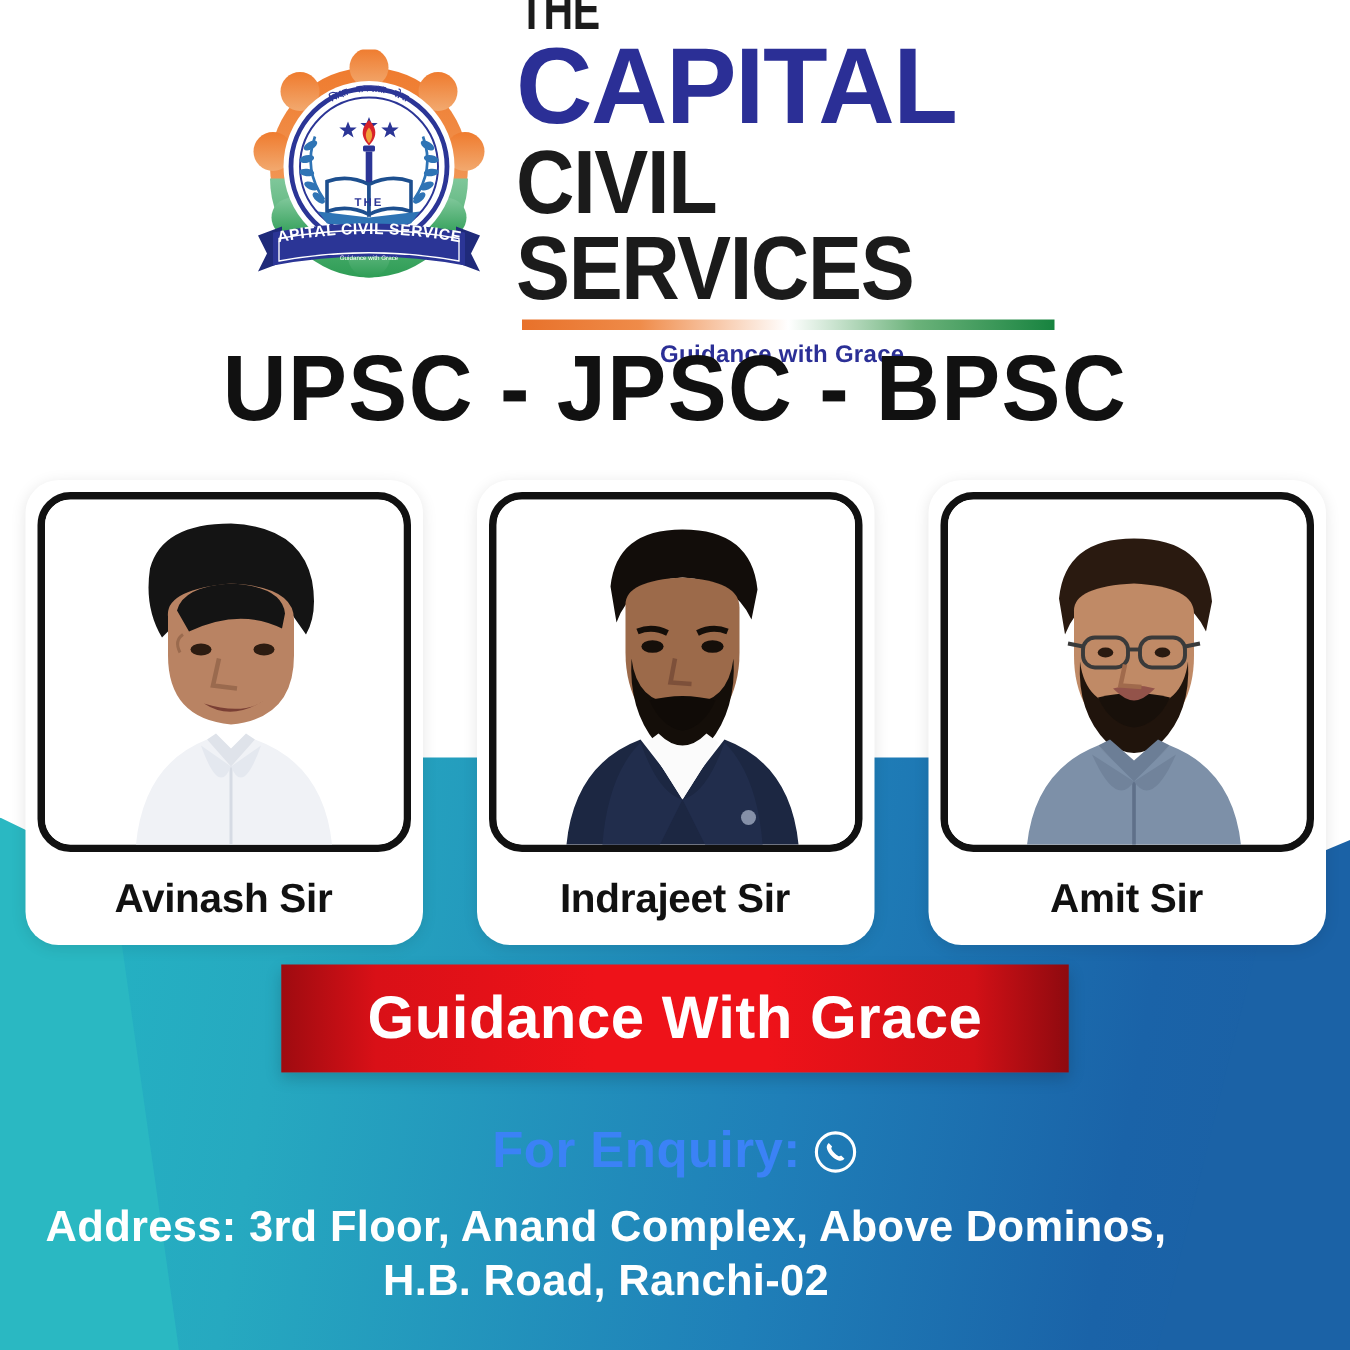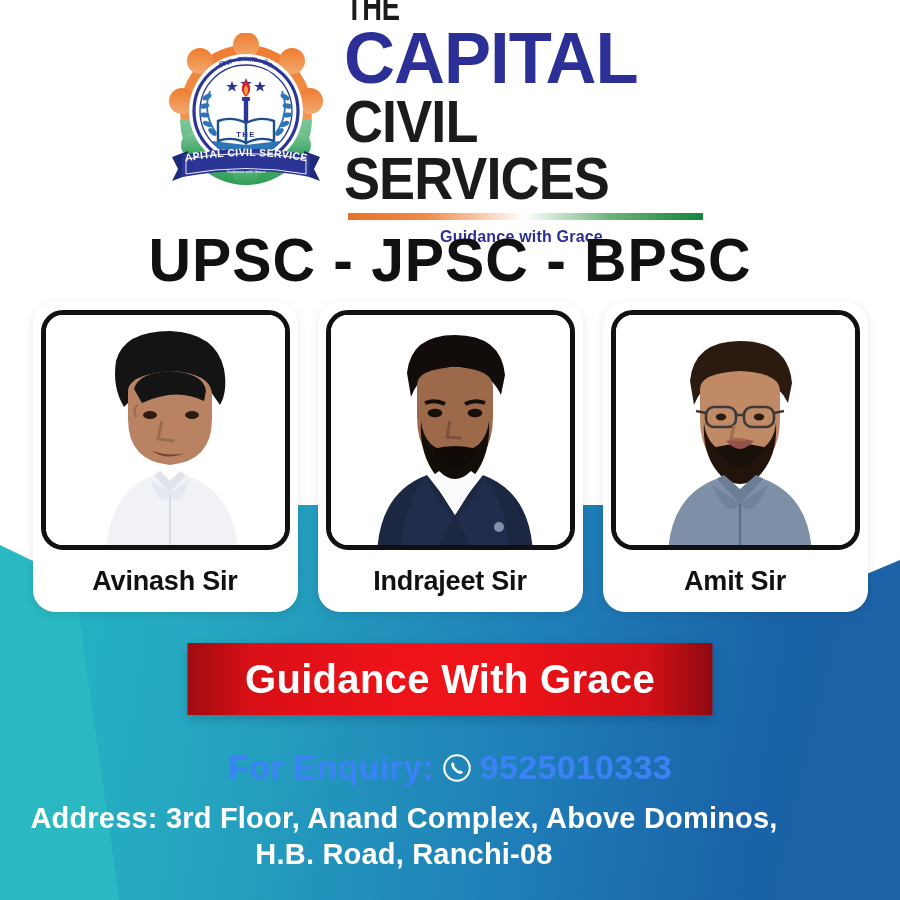--- a/index.html
+++ b/index.html
@@ -82,22 +82,22 @@
     position:absolute; left:0; top:224px; width:900px;
     text-align:center;
     font-family:"Liberation Sans", sans-serif;
     font-weight:bold; font-size:62px; color:#111111;
     letter-spacing:1px;
     transform:scaleX(0.95);
   }
 
   
   .cards{
-    position:absolute; left:0; top:302px; width:900px;
-    display:flex; justify-content:center; gap:20px;
+    position:absolute; left:0; top:320px; width:900px;
+    display:flex; justify-content:center; gap:36px;
   }
   .card{
     width:265px; height:310px;
     background:#ffffff;
     border-radius:22px;
     box-shadow:0 2px 10px rgba(0,0,0,0.10);
     padding:8px 8px 0 8px;
     display:flex; flex-direction:column; align-items:center;
   }
   .photo-frame{
@@ -347,21 +347,20 @@
   </div>
 
   <div class="enquiry">
     <span>For Enquiry:</span>
     <span class="phone-circle">
       <svg viewBox="0 0 32 32" width="30" height="30">
         <circle cx="16" cy="16" r="13.6" fill="none" stroke="#ffffff" stroke-width="2.2"></circle>
         <path d="M11.2 9.6 C10 10.6 9.4 12.2 10 13.8 C11.2 17.4 14.6 20.8 18.2 22 C19.8 22.6 21.4 22 22.4 20.8 L20 18.4 C19.4 18.9 18.6 19.1 18 18.8 C16.2 17.9 14.1 15.8 13.2 14 C12.9 13.4 13.1 12.6 13.6 12 Z" fill="#ffffff"></path>
       </svg>
     </span>
-    <span>9525010333</span>
   </div>
 
   <div class="address">
     <div>Address: 3rd Floor, Anand Complex, Above Dominos,</div>
-    <div>H.B. Road, Ranchi-08</div>
+    <div>H.B. Road, Ranchi-02</div>
   </div>
 
 </div>
 
 </body></html>

